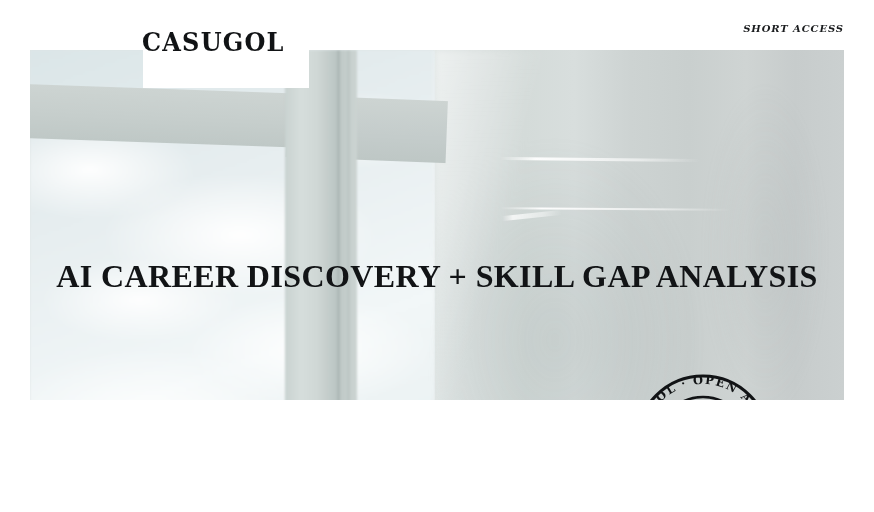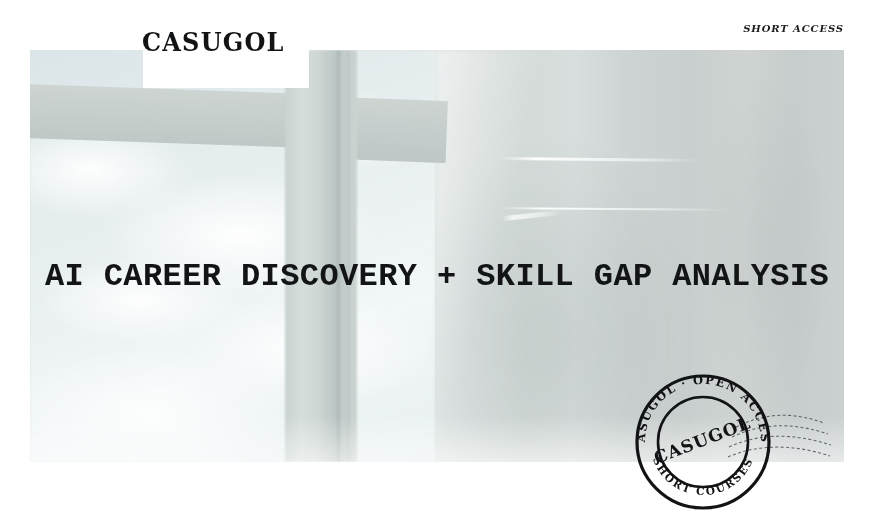--- a/index.html
+++ b/index.html
@@ -12,21 +12,21 @@
     height: 512px;
     overflow: hidden;
     font-family: "Liberation Sans", sans-serif;
     position: relative;
   }
 
   #slide {
     position: absolute;
     inset: 0;
     width: 874px;
-    height: 512px;
+    height: 400px;
     background: #ffffff;
     overflow: hidden;
   }
 
   
   .photo {
     position: absolute;
     left: 30px;
     top: 50px;
     width: 814px;
@@ -167,21 +167,21 @@
     white-space: nowrap;
   }
 
   
   .title {
     position: absolute;
     left: 0;
     right: 0;
     top: 238px;
     text-align: center;
-    font-family: Liberation Mono, monospace;
+    font-family: Liberation Serif, serif;
     font-weight: 700;
     font-size: 32px;
     letter-spacing: .4px;
     color: #121416;
     white-space: nowrap;
     line-height: 1.1;
   }
 
   
   .footer {

